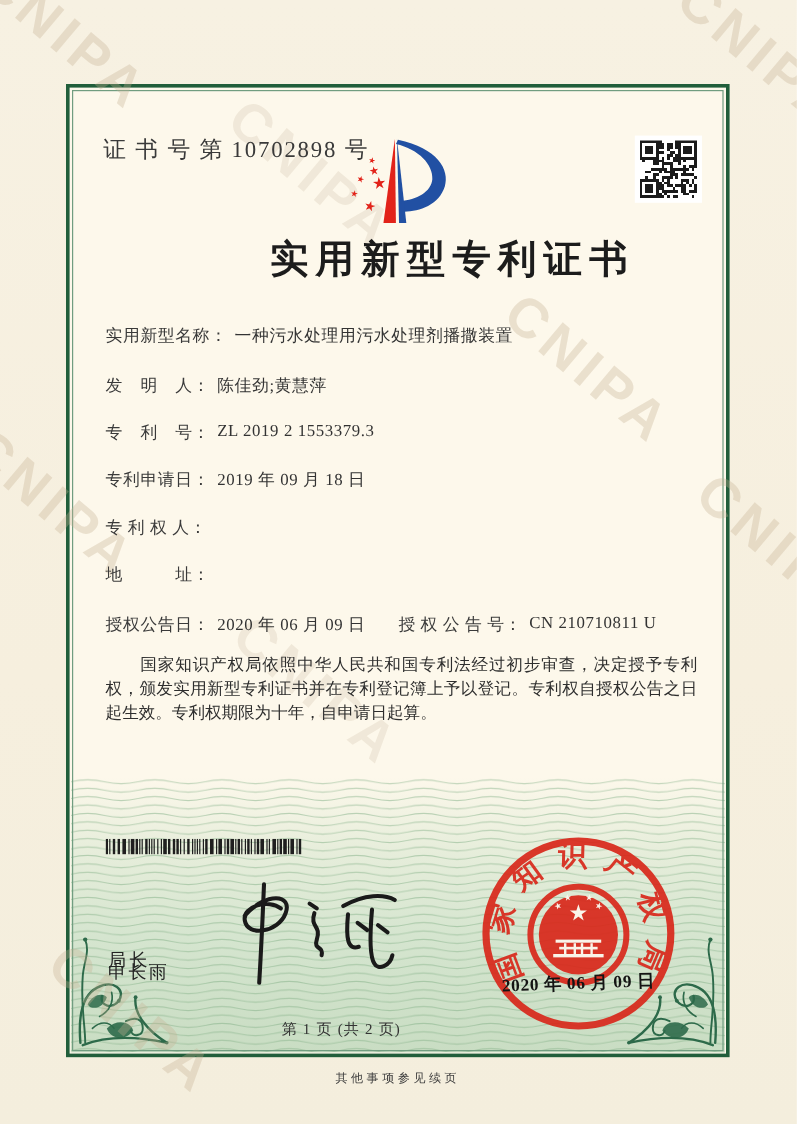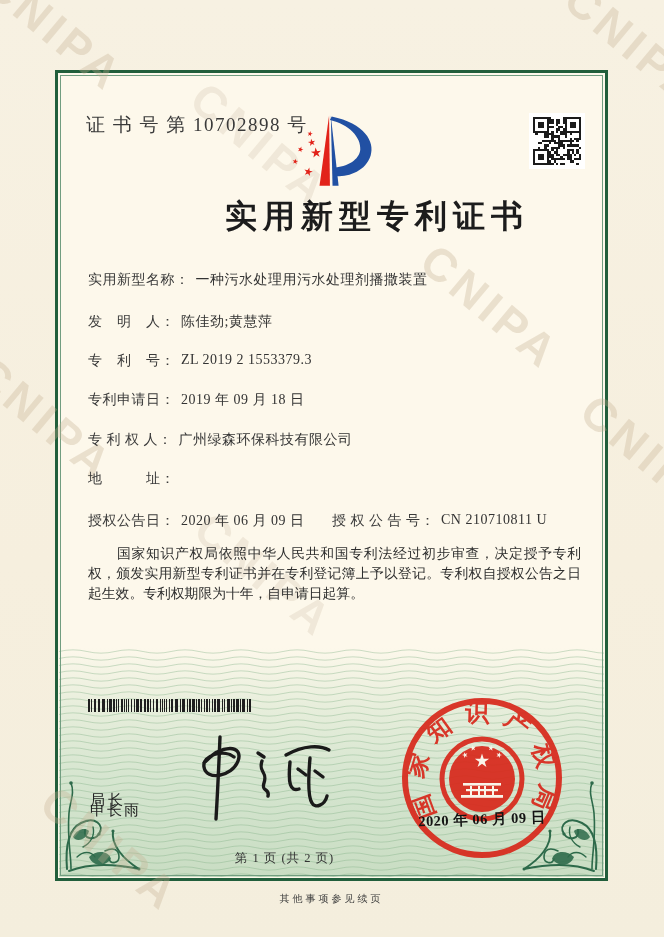--- a/index.html
+++ b/index.html
@@ -406,21 +406,20 @@
 <div class="abs row" style="top:352px">
   <span class="lbl">专　利　号：</span>
   <span class="val">ZL 2019 2 1553379.3</span>
 </div>
 <div class="abs row" style="top:391px">
   <span class="lbl">专利申请日：</span>
   <span class="val">2019 年 09 月 18 日</span>
 </div>
 <div class="abs row" style="top:431px">
   <span class="lbl">专 利 权 人：</span>
-  <span class="val">广州绿森环保科技有限公司</span>
 </div>
 <div class="abs row" style="top:470px">
   <span class="lbl">地　　　址：</span>
 </div>
 <div class="abs row" style="top:512px">
   <span class="lbl">授权公告日：</span>
   <span class="val">2020 年 06 月 09 日</span>
 </div>
 <div class="abs row row2" style="top:512px">
   <span class="lbl">授 权 公 告 号：</span>

